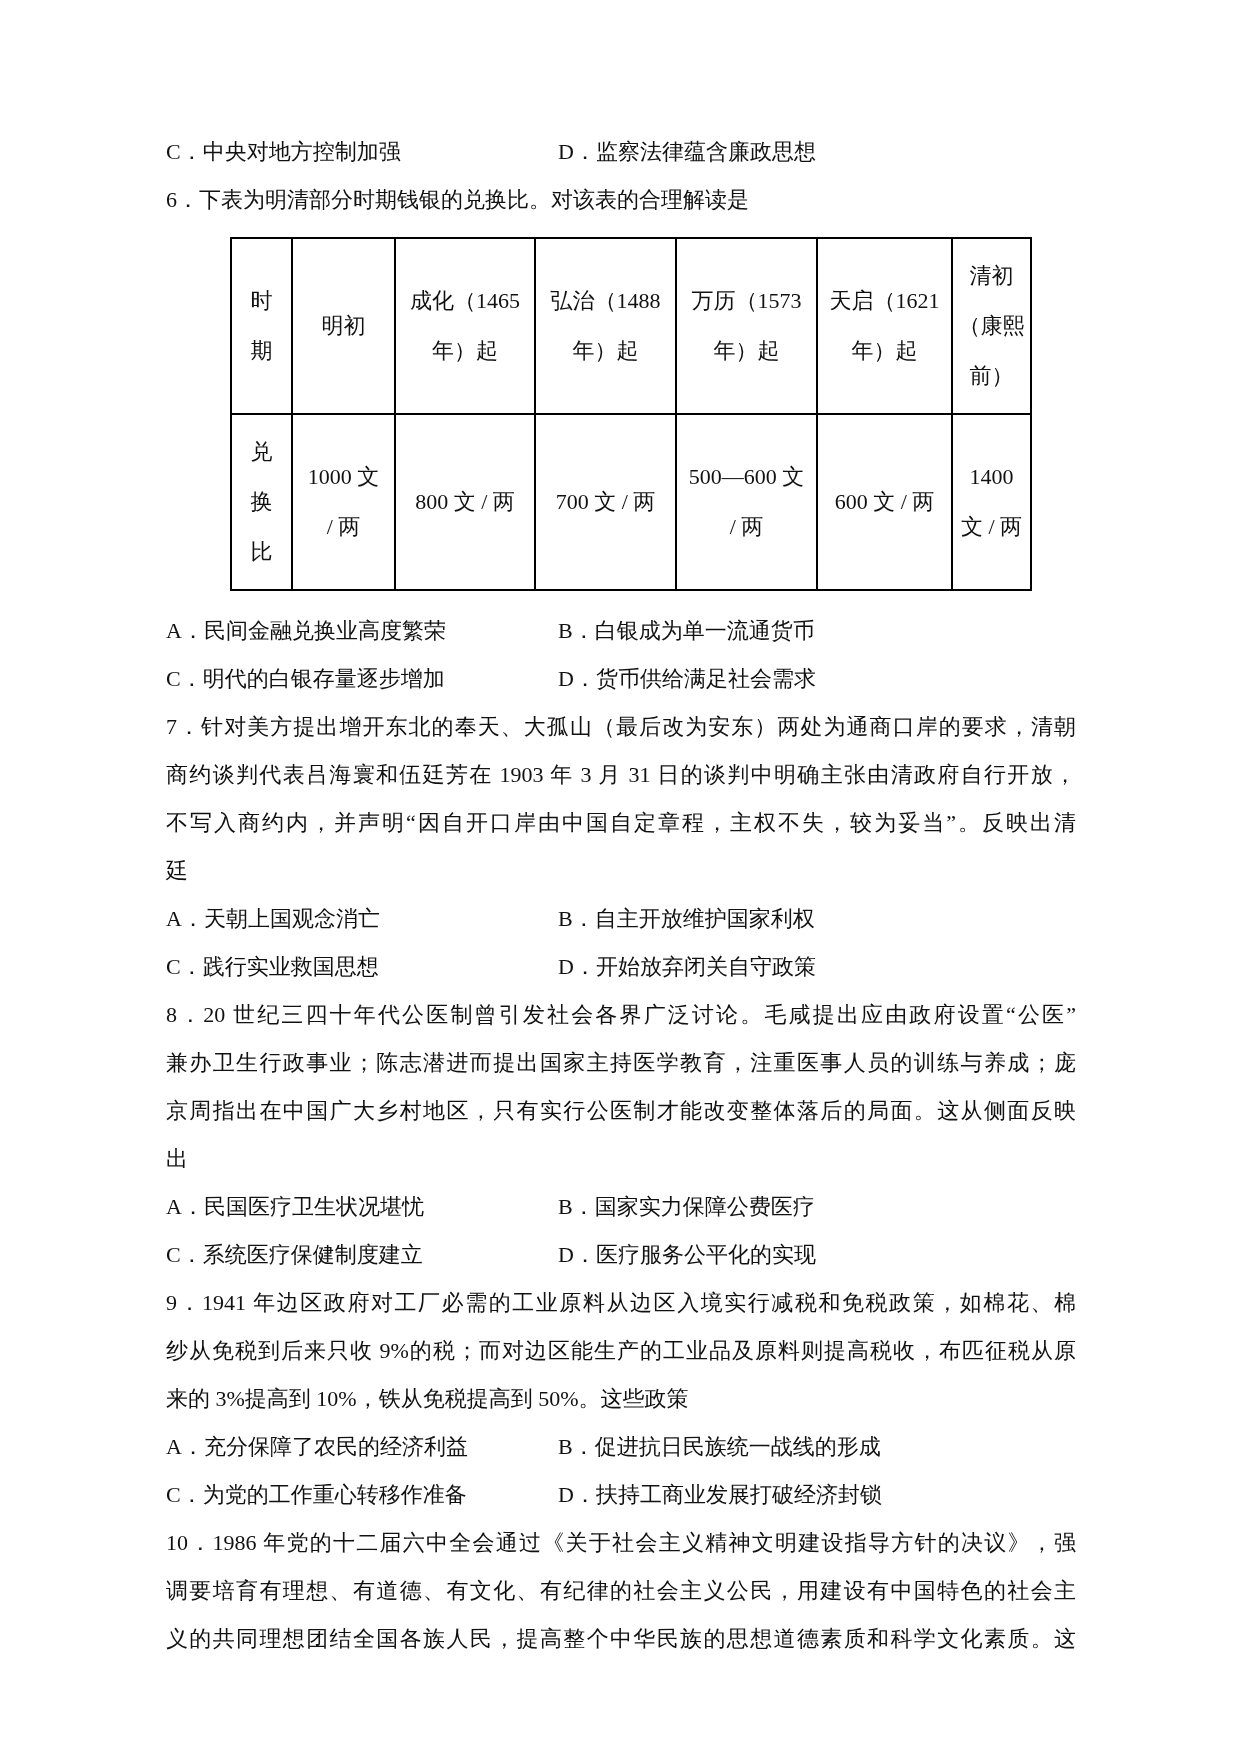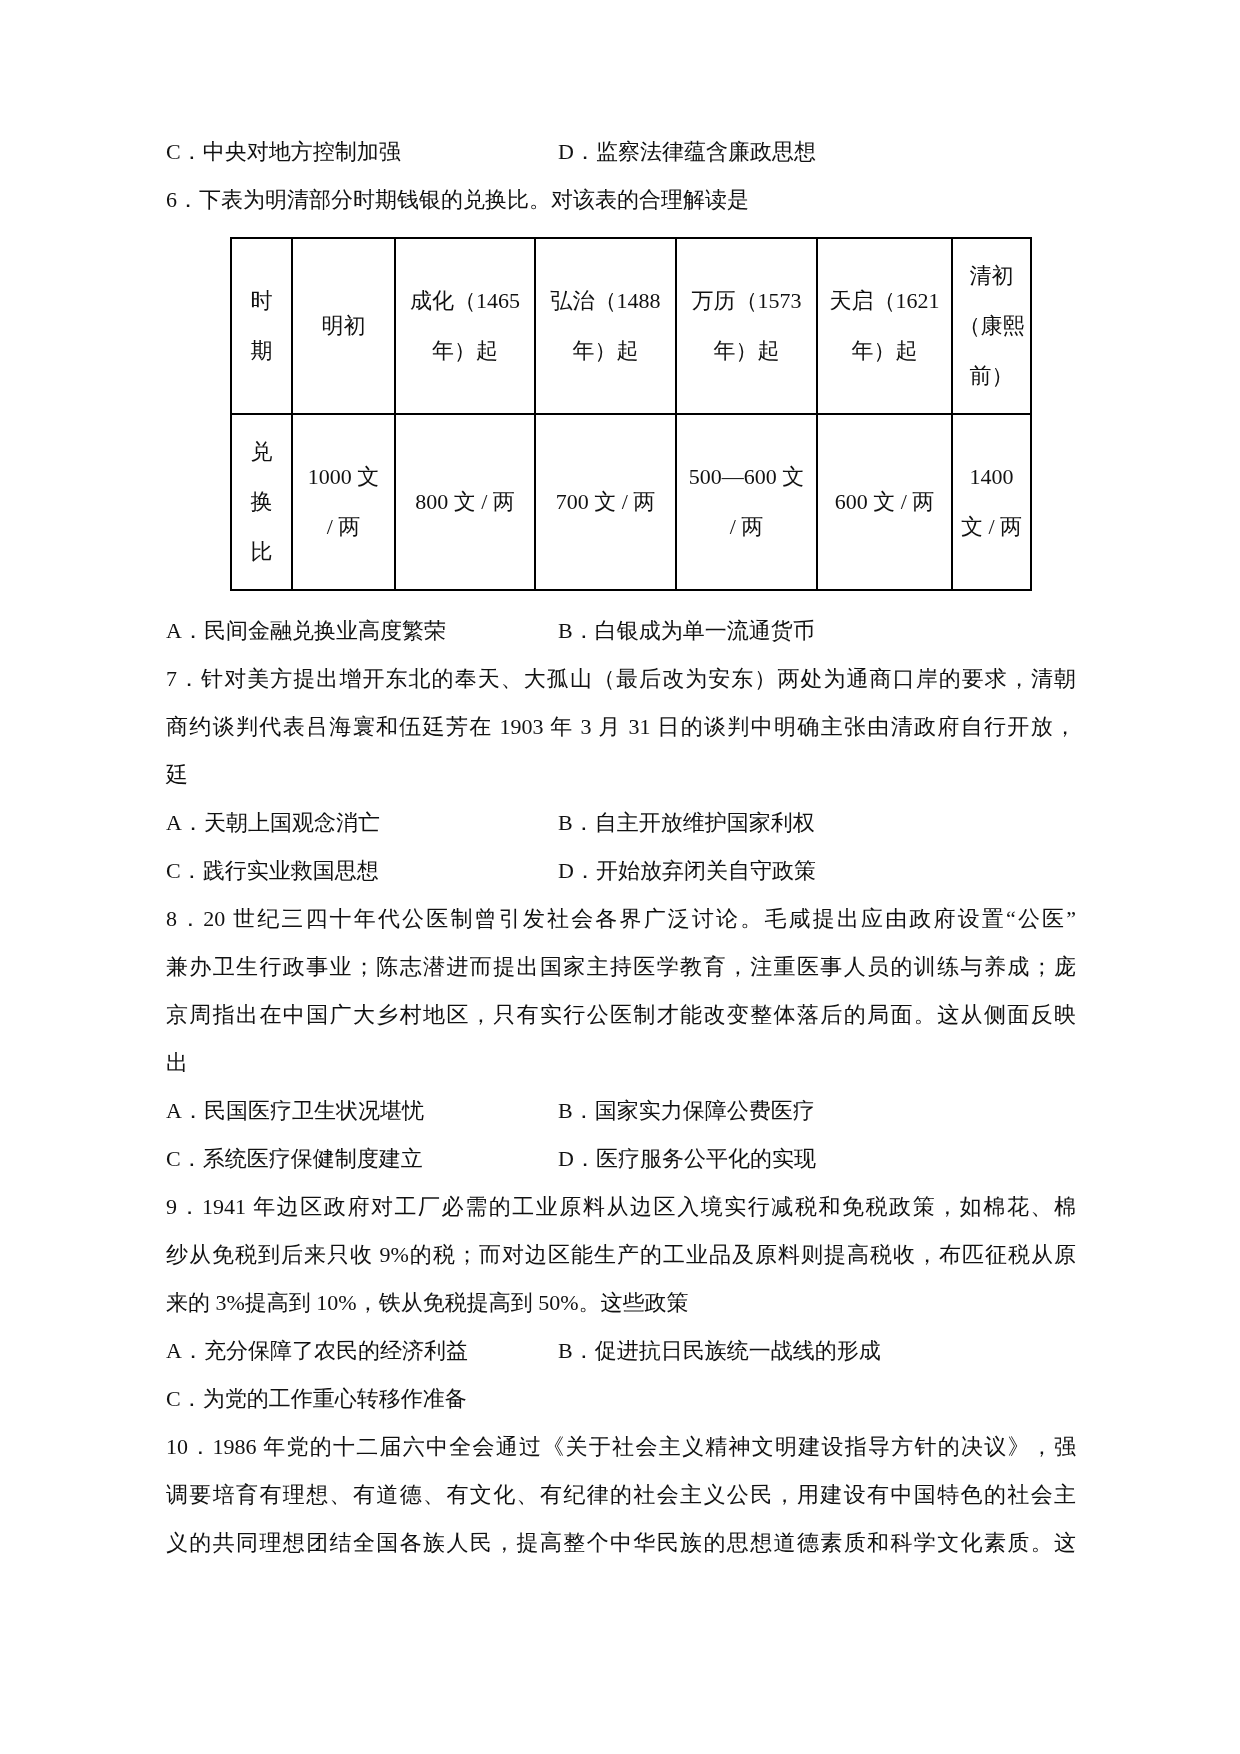--- a/index.html
+++ b/index.html
@@ -135,23 +135,28 @@
           <td>1400
 文 / 两</td>
         </tr>
       </tbody>
     </table>
 
     <div class="opt-row">
       <span>A．民间金融兑换业高度繁荣</span>
       <span class="opt-right">B．白银成为单一流通货币</span>
     </div>
+    <div class="opt-row">
+      <span>C．明代的白银存量逐步增加</span>
+      <span class="opt-right">D．货币供给满足社会需求</span>
+    </div>
 
     <div class="jline">7．针对美方提出增开东北的奉天、大孤山（最后改为安东）两处为通商口岸的要求，清朝</div>
     <div class="jline">商约谈判代表吕海寰和伍廷芳在 1903 年 3 月 31 日的谈判中明确主张由清政府自行开放，</div>
+    <div class="jline">不写入商约内，并声明“因自开口岸由中国自定章程，主权不失，较为妥当”。反映出清</div>
     <div class="endline">廷</div>
     <div class="opt-row">
       <span>A．天朝上国观念消亡</span>
       <span class="opt-right">B．自主开放维护国家利权</span>
     </div>
     <div class="opt-row">
       <span>C．践行实业救国思想</span>
       <span class="opt-right">D．开始放弃闭关自守政策</span>
     </div>
 
@@ -170,20 +175,21 @@
 
     <div class="jline">9．1941 年边区政府对工厂必需的工业原料从边区入境实行减税和免税政策，如棉花、棉</div>
     <div class="jline">纱从免税到后来只收 9%的税；而对边区能生产的工业品及原料则提高税收，布匹征税从原</div>
     <div class="endline">来的 3%提高到 10%，铁从免税提高到 50%。这些政策</div>
     <div class="opt-row">
       <span>A．充分保障了农民的经济利益</span>
       <span class="opt-right">B．促进抗日民族统一战线的形成</span>
     </div>
     <div class="opt-row">
       <span>C．为党的工作重心转移作准备</span>
+      <span class="opt-right">D．扶持工商业发展打破经济封锁</span>
     </div>
 
     <div class="jline">10．1986 年党的十二届六中全会通过《关于社会主义精神文明建设指导方针的决议》，强</div>
     <div class="jline">调要培育有理想、有道德、有文化、有纪律的社会主义公民，用建设有中国特色的社会主</div>
     <div class="jline">义的共同理想团结全国各族人民，提高整个中华民族的思想道德素质和科学文化素质。这</div>
 
   </div>
 </div>
 
 </body></html>

